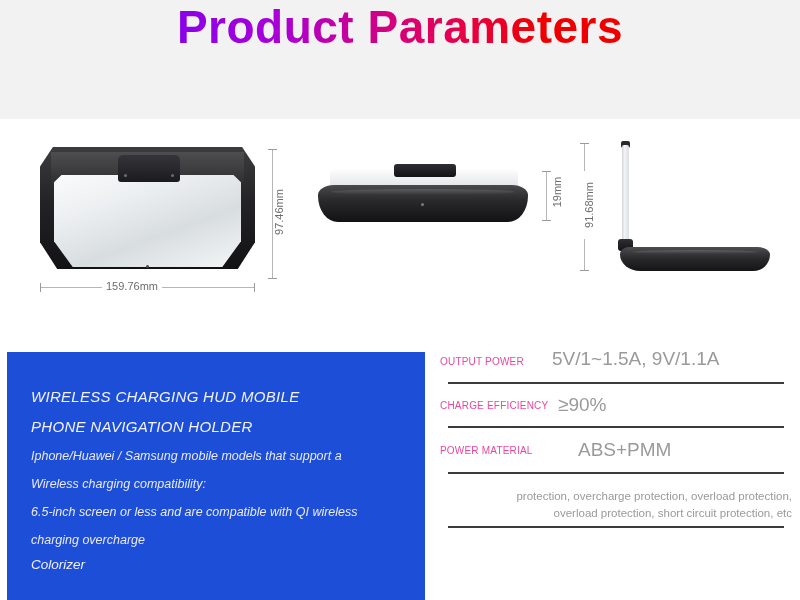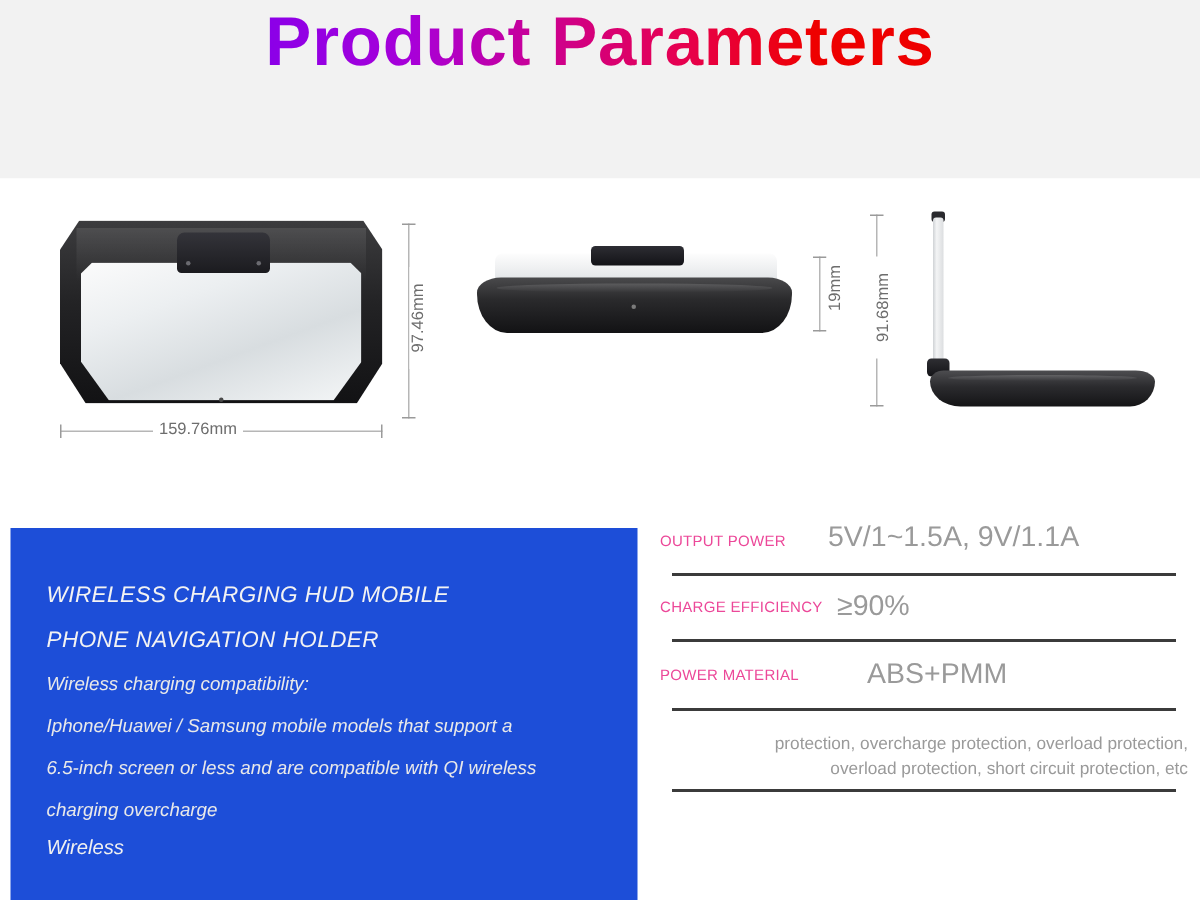--- a/index.html
+++ b/index.html
@@ -217,25 +217,25 @@
     <div class="cap-h" style="left:-20px;top:2px;"></div>
     <div class="cap-h" style="left:-20px;top:129px;"></div>
     <div class="dim-label vert" style="left:-45px;top:58px;width:60px;text-align:center;">91.68mm</div>
   </div>
 
 </div>
 
 <div class="desc-panel">
   <div class="desc-title-line">WIRELESS CHARGING HUD MOBILE</div>
   <div class="desc-title-line">PHONE NAVIGATION HOLDER</div>
+  <div class="desc-body-line">Iphone/Huawei / Samsung mobile models that support a</div>
   <div class="desc-body-line">Wireless charging compatibility:</div>
-  <div class="desc-body-line">Iphone/Huawei / Samsung mobile models that support a</div>
   <div class="desc-body-line">6.5-inch screen or less and are compatible with QI wireless</div>
   <div class="desc-body-line">charging overcharge</div>
-  <div class="desc-last-line">Wireless</div>
+  <div class="desc-last-line">Colorizer</div>
 </div>
 
 <div class="spec-table">
 
   <div class="spec-row">
     <div class="spec-inline" style="height:34px;">
       <span class="spec-label" style="width:112px;">OUTPUT POWER</span>
       <span class="spec-value" style="">5V/1~1.5A,   9V/1.1A</span>
     </div>
     <div class="spec-rule"></div>

